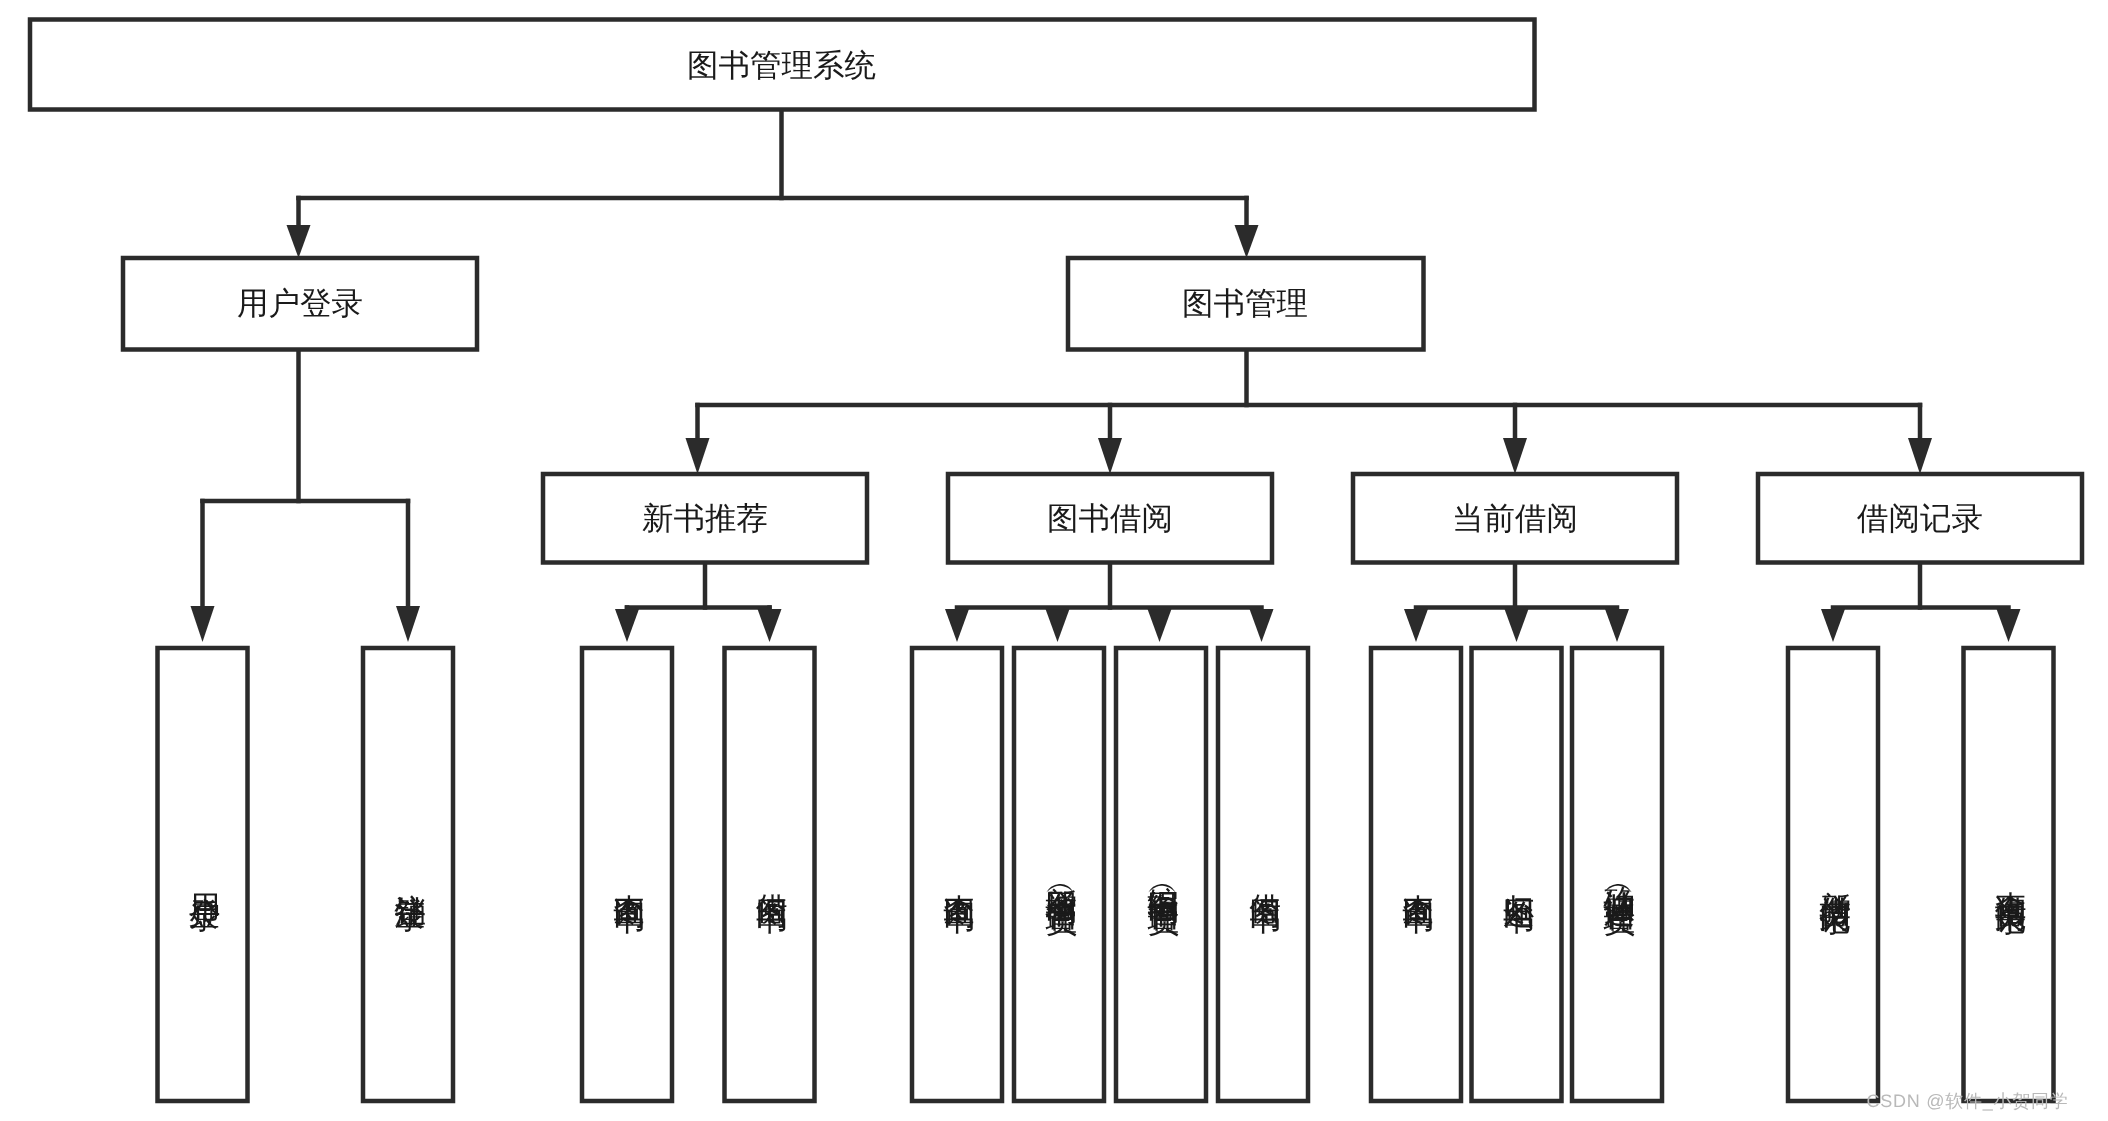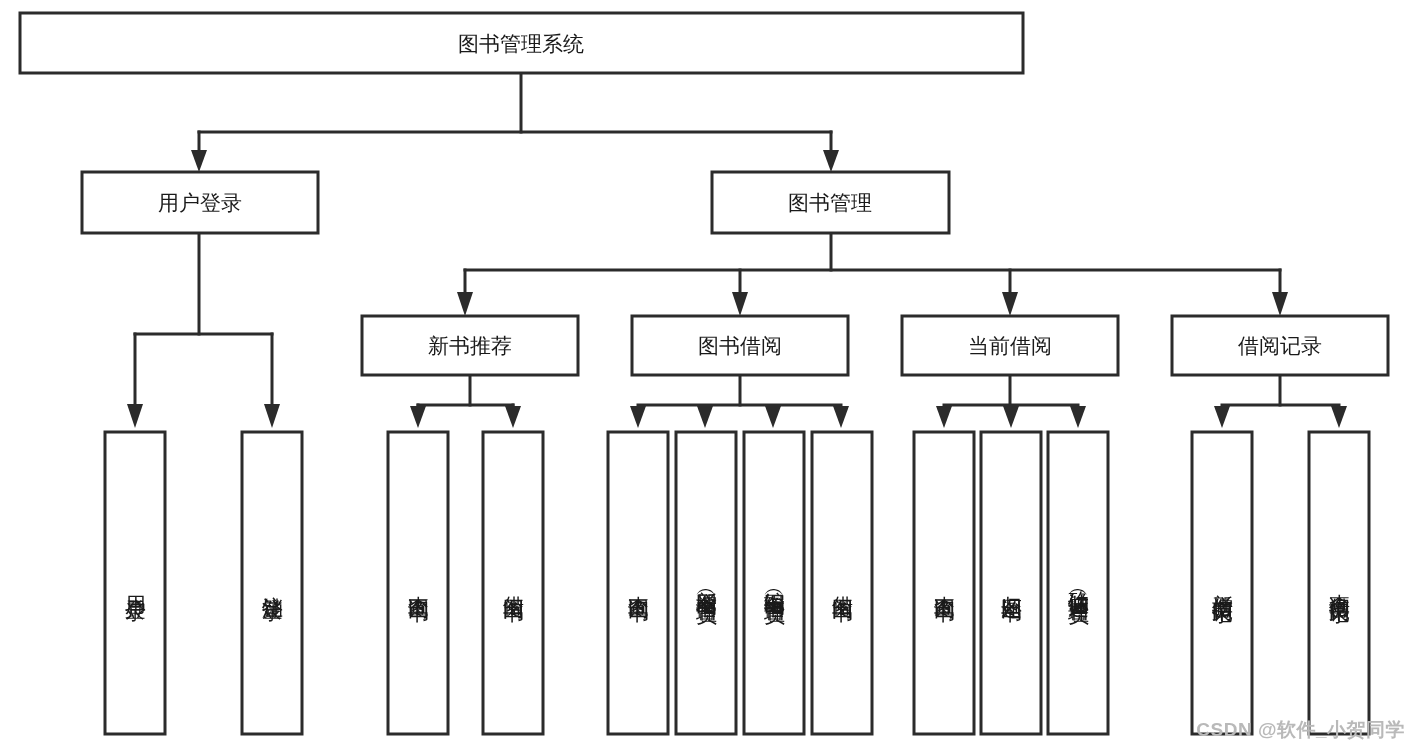--- a/index.html
+++ b/index.html
@@ -13,25 +13,24 @@
   svg.canvas{position:absolute;left:0;top:0;width:1405px;height:747px;}
   .node-box{fill:#ffffff;stroke:#2b2b2b;stroke-width:3;}
   .edge{stroke:#2b2b2b;stroke-width:3;fill:none;stroke-linecap:square;}
   .arrow-head{fill:#2b2b2b;stroke:none;}
   .node-label{
     font-family:"Liberation Sans","DejaVu Sans",sans-serif;
     font-size:21px;fill:#1a1a1a;
     dominant-baseline:middle;text-anchor:middle;
   }
   .watermark{
-    position:absolute;right:0;bottom:4px;
+    position:absolute;right:26px;bottom:4px;
     font-family:"Liberation Sans","DejaVu Sans",sans-serif;
-    font-size:19px;color:#b9b9b9;white-space:nowrap;
+    font-size:12px;color:#b9b9b9;white-space:nowrap;
     letter-spacing:.5px;
-    font-weight:bold;
   }
   .vlabel-host{
     position:absolute;
     display:flex;align-items:center;justify-content:center;
     writing-mode:vertical-rl;text-orientation:upright;
     font-size:21px;color:#1a1a1a;line-height:1.28;
     letter-spacing:2px;
     pointer-events:none;
   }
 </style>

